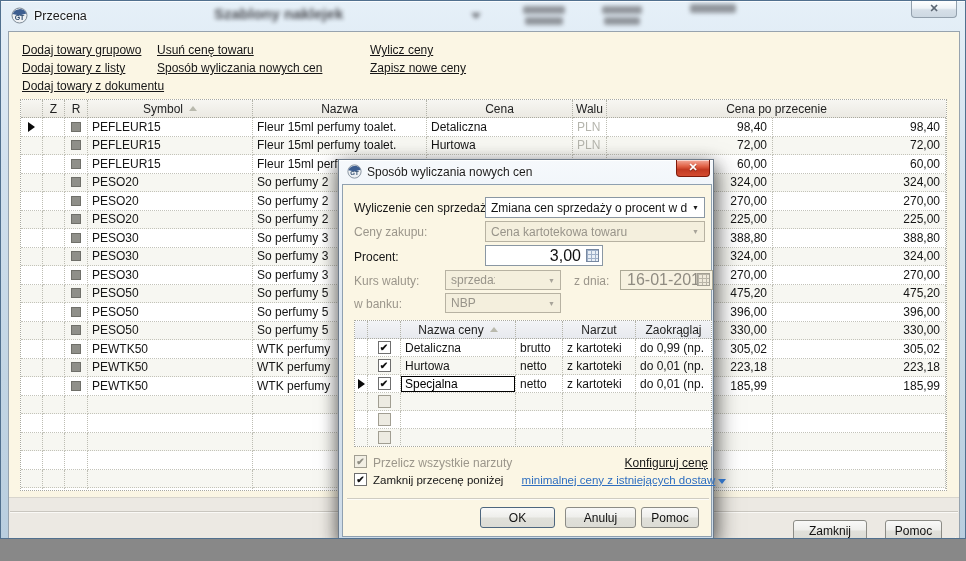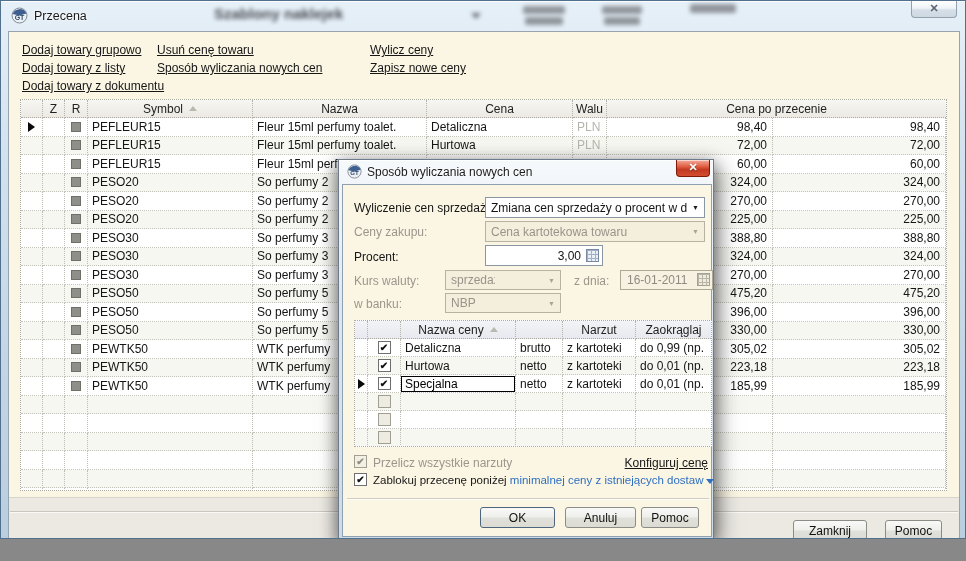--- a/index.html
+++ b/index.html
@@ -67,40 +67,40 @@
   .dlg-client{position:absolute;left:3px;top:24px;width:370px;height:353px;background:#FBF6E4;
     border:1px solid #8fa0b0;box-sizing:border-box;}
   .dlbl{position:absolute;white-space:nowrap;color:#161616;}
   .dlbl.dis{color:#9b968b;}
   .combo{position:absolute;background:#fff;border:1px solid #8a97a3;box-sizing:border-box;display:flex;align-items:center;cursor:pointer;}
   .combo .ct{flex:1;padding-left:5px;white-space:nowrap;overflow:hidden;}
   .combo .ca{width:17px;text-align:center;font-size:7px;color:#1d1d1d;}
   .combo.dis{background:#f4efdd;border-color:#b7b2a2;color:#98948a;gap:48px;}
   .combo.dis .ca{color:#a7a399;}
   .tfield{position:absolute;box-sizing:border-box;border:1px solid #8a97a3;background:#fff;
-    font-family:"Liberation Sans",sans-serif;font-size:12px;color:#111;}
+    font-family:"Liberation Sans",sans-serif;font-size:16px;color:#111;}
   .tfield.dis{background:#f6f1e0;border-color:#aba896;color:#8f8b81;}
   .gridicon{position:absolute;width:13px;height:13px;box-sizing:border-box;border:1px solid #7788a0;
     background-color:#e9eff6;background-image:linear-gradient(to right,#9fb0c8 1px,transparent 1px),linear-gradient(to bottom,#9fb0c8 1px,transparent 1px);background-size:4px 4px;}
   .gridicon.dis{border-color:#a3a094;background-color:#efeadb;background-image:linear-gradient(to right,#b9b5a8 1px,transparent 1px),linear-gradient(to bottom,#b9b5a8 1px,transparent 1px);}
   .ptable{position:absolute;left:11px;top:135px;width:358px;height:127px;box-sizing:border-box;
     border:1px dotted #a9a99f;background:#fff;overflow:hidden;}
   .pt-header{display:flex;height:18px;background:linear-gradient(180deg,#f2f3f6,#e7e9ee);}
   .prow{display:flex;height:18px;box-sizing:border-box;}
   .prow.alt{background:#f7f7f2;}
   .dc0{width:13px;justify-content:center}.dc1{width:33px;justify-content:center}
   .dc2{width:115px}.dc3{width:47px}.dc4{width:73px}.dc5{flex:1}
   .chk{width:13px;height:13px;box-sizing:border-box;background:#fff;border:1px solid #6f6f6f;
     font-size:10px;line-height:11px;text-align:center;color:#101010;font-weight:bold;cursor:pointer;}
   .chk.dis{background:#f2efe4;border-color:#a19e92;color:#8f8d83;cursor:default;}
   .chk.blank{background:#edebe2;border-color:#a19e92;cursor:default;}
   .cell-editor{width:114px;height:16px;box-sizing:border-box;border:1px solid #000;padding:0 0 0 3px;
     font-family:"Liberation Sans",sans-serif;font-size:12px;background:#fff;}
   .opt-link{position:absolute;color:#161616;text-decoration:underline;white-space:nowrap;cursor:pointer;}
-  .blue-link{color:#2F6FC0;cursor:pointer;}
+  .blue-link{color:#2F6FC0;text-decoration:underline;cursor:pointer;margin-left:15px;}
   .blue-caret{display:inline-block;width:0;height:0;border-left:4px solid transparent;border-right:4px solid transparent;border-top:5px solid #2F6FC0;margin-left:3px;}
   .dgroove{position:absolute;left:4px;top:313px;width:362px;height:0;border-top:1px solid #cfccc2;border-bottom:1px solid #fdfcf8;}
   .btn.default{border-color:#4d667e;}
 </style>
 </head>
 <body>
 
 <div class="screen">
 
   <div class="titlebar">
@@ -557,21 +557,21 @@
             </div>
           </div>
       </div>
 
       <span class="chk dis" style="position:absolute;left:11px;top:270px">✔</span>
       <span class="dlbl dis" style="left:30px;top:271px">Przelicz wszystkie narzuty</span>
       <a class="opt-link" style="right:3px;top:271px">Konfiguruj cenę</a>
 
       <span class="chk" style="position:absolute;left:11px;top:288px">✔</span>
       <span class="dlbl" style="left:30px;top:289px;font-size:11.5px">
-        <span>Zablokuj przecenę poniżej</span>
+        <span>Zamknij przecenę poniżej</span>
         <span class="blue-link">minimalnej ceny z istniejących dostaw</span><span class="blue-caret"></span>
       </span>
 
       <div class="dgroove"></div>
       <button class="btn default" style="left:137px;top:322px;width:75px">OK</button>
       <button class="btn" style="left:222px;top:322px;width:71px">Anuluj</button>
       <button class="btn" style="left:298px;top:322px;width:58px">Pomoc</button>
     </div>
   </div>
 </div>

